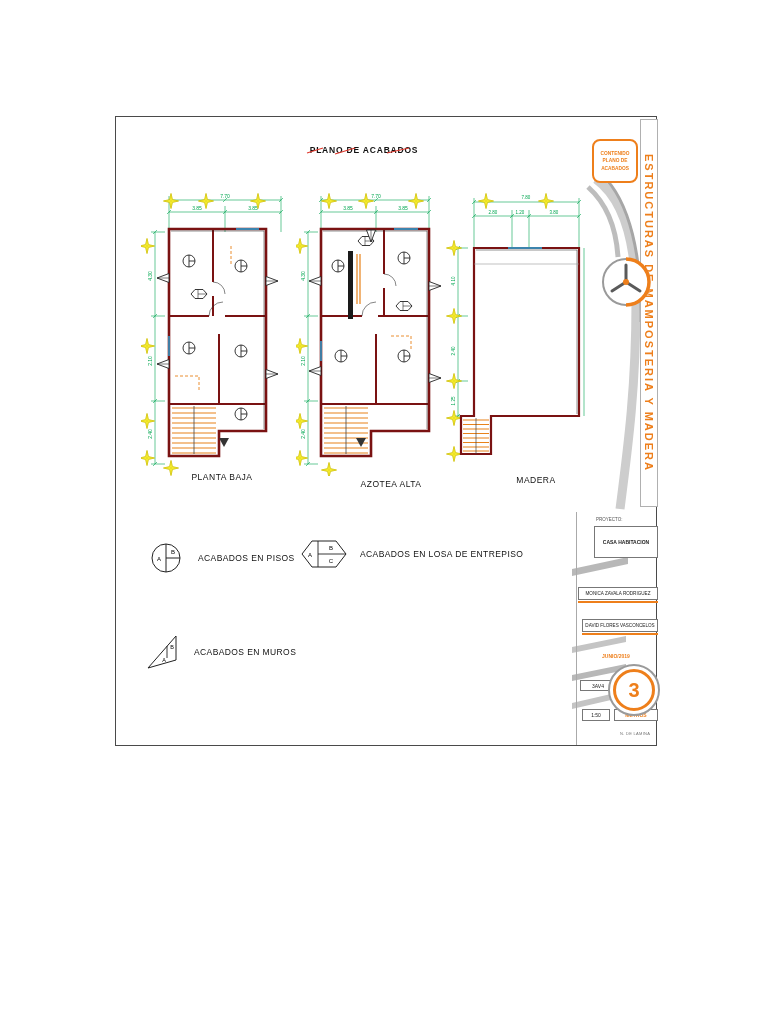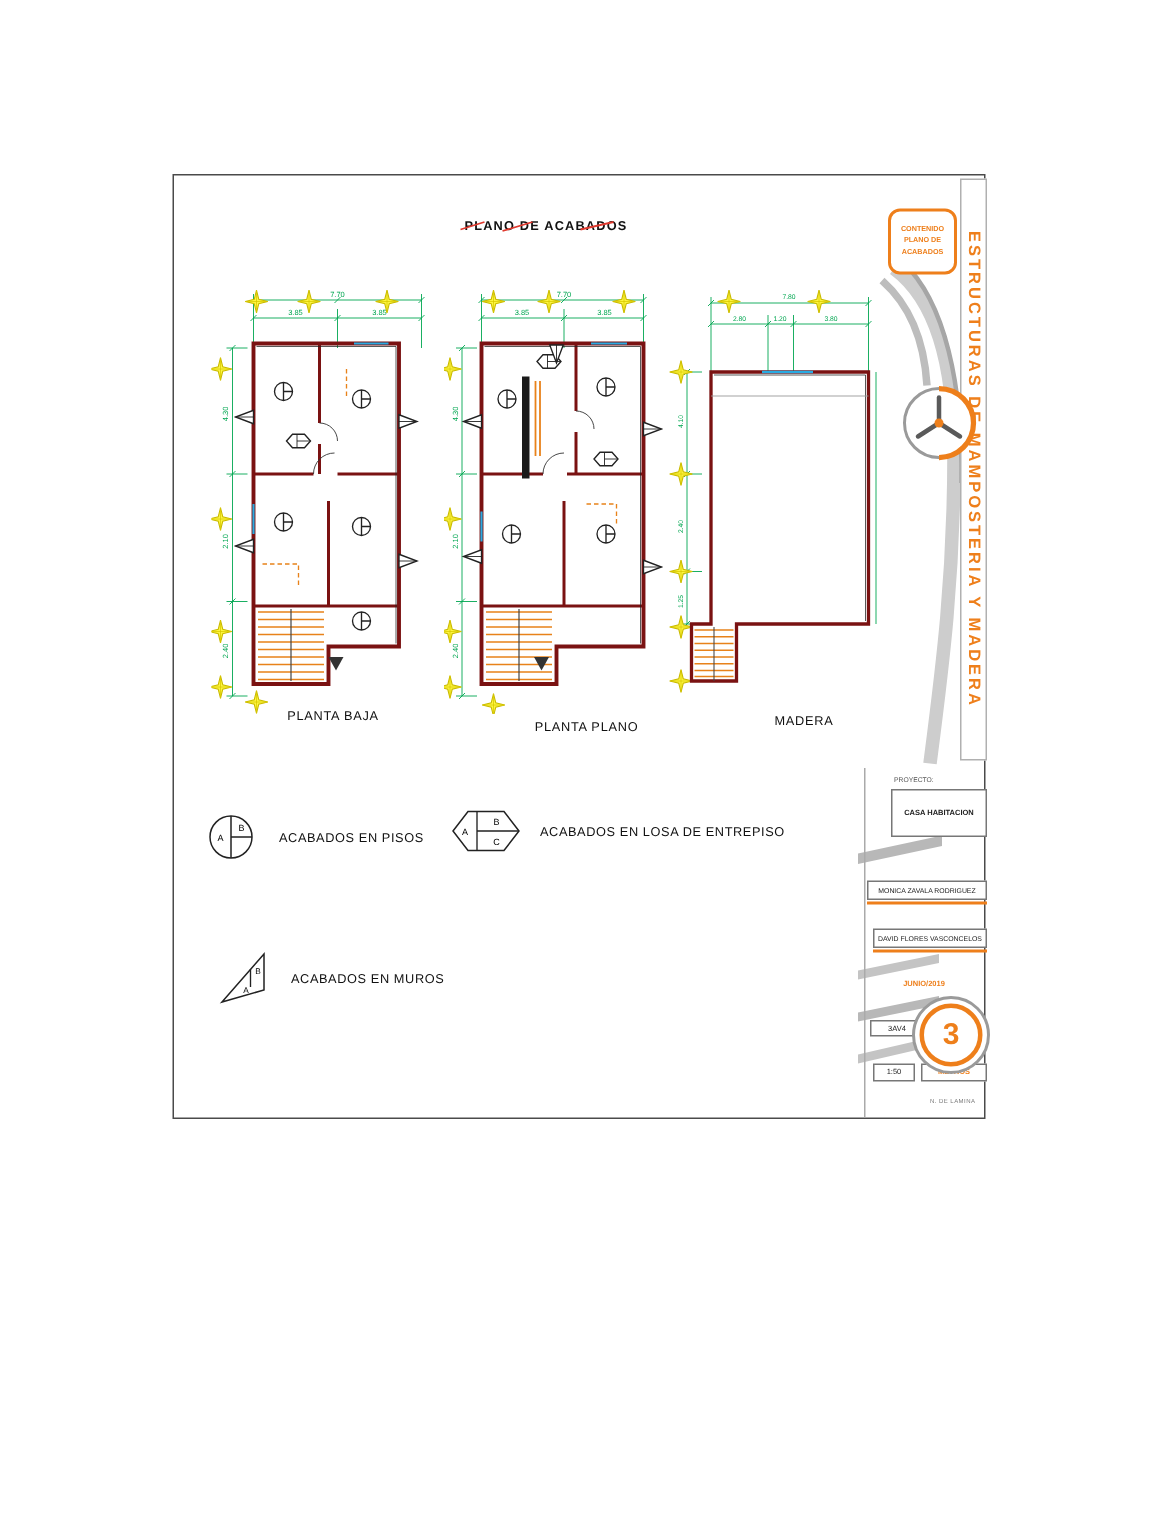--- a/index.html
+++ b/index.html
@@ -212,21 +212,21 @@
       <use href="#sym-hex" transform="translate(70,55)"></use>
       <use href="#sym-hex" transform="translate(108,120)"></use>
       <use href="#sym-tri" transform="translate(19,95) rotate(180)"></use>
       <use href="#sym-tri" transform="translate(19,185) rotate(180)"></use>
       <use href="#sym-tri" transform="translate(139,100)"></use>
       <use href="#sym-tri" transform="translate(139,192)"></use>
       <use href="#sym-tri" transform="translate(75,50) rotate(90)"></use>
     </g>
     <path d="M60,252 l10,0 l-5,9 z" fill="#333"></path>
   </svg>
-  <div class="plan-label" style="left:229px;top:362px">PLANTA PLANO</div>
+  <div class="plan-label" style="left:229px;top:362px">AZOTEA ALTA</div>
 
   <svg class="plan" style="left:330px;top:69px" width="150" height="290" viewBox="0 0 150 290">
     <g stroke="#00A650" stroke-width="0.6" fill="none">
       <path d="M28,16 H133 M28,30 H133 M28,12 V62 M66,24 V62 M83,24 V62 M133,12 V62"></path>
       <path d="M26,18 l4,-4 M131,18 l4,-4 M26,32 l4,-4 M64,32 l4,-4 M81,32 l4,-4 M131,32 l4,-4"></path>
       <path d="M12,62 V230 M8,62 H22 M8,130 H22 M8,195 H22 M8,230 H22"></path>
       <path d="M10,64 l4,-4 M10,132 l4,-4 M10,197 l4,-4 M10,232 l4,-4"></path>
       <path d="M138,62 V230"></path>
     </g>
     <g font-size="4.5" fill="#00A650" text-anchor="middle">
@@ -255,21 +255,21 @@
     <g stroke="#29ABE2" stroke-width="1.6" fill="none">
       <path d="M62,62 H96"></path>
     </g>
     <g>
       <path d="M17,234 H43 M17,238.5 H43 M17,243 H43 M17,247.5 H43 M17,252 H43 M17,256.5 H43 M17,261 H43 M17,265 H43" stroke="#E8821A" stroke-width="1.1" fill="none"></path>
       <path d="M30,232 V268" stroke="#444" stroke-width="0.7" fill="none"></path>
     </g>
   </svg>
   <div class="plan-label" style="left:374px;top:358px">MADERA</div>
 
-  <div class="legend-item" style="left:16px;top:419px">
+  <div class="legend-item" style="left:28px;top:419px">
     <svg width="44" height="44" viewBox="0 0 44 44">
       <circle cx="22" cy="22" r="14" fill="#fff" stroke="#222" stroke-width="1"></circle>
       <path d="M22,8 V36 M22,22 H36" fill="none" stroke="#222" stroke-width="1"></path>
       <text x="15" y="24.5" font-size="6" text-anchor="middle">A</text>
       <text x="29" y="18" font-size="6" text-anchor="middle">B</text>
     </svg>
     <div class="legend-label">ACABADOS EN PISOS</div>
   </div>
 
   <div class="legend-item" style="left:182px;top:419px">

